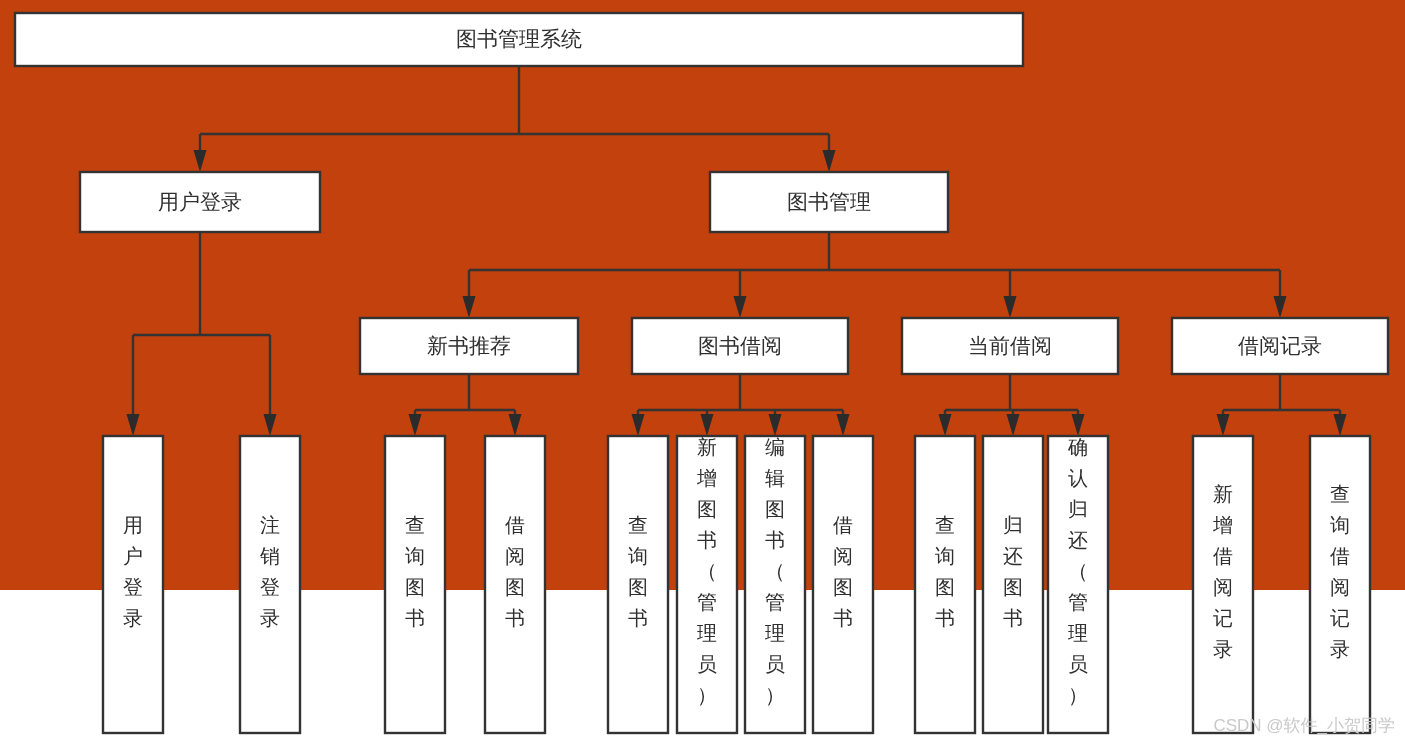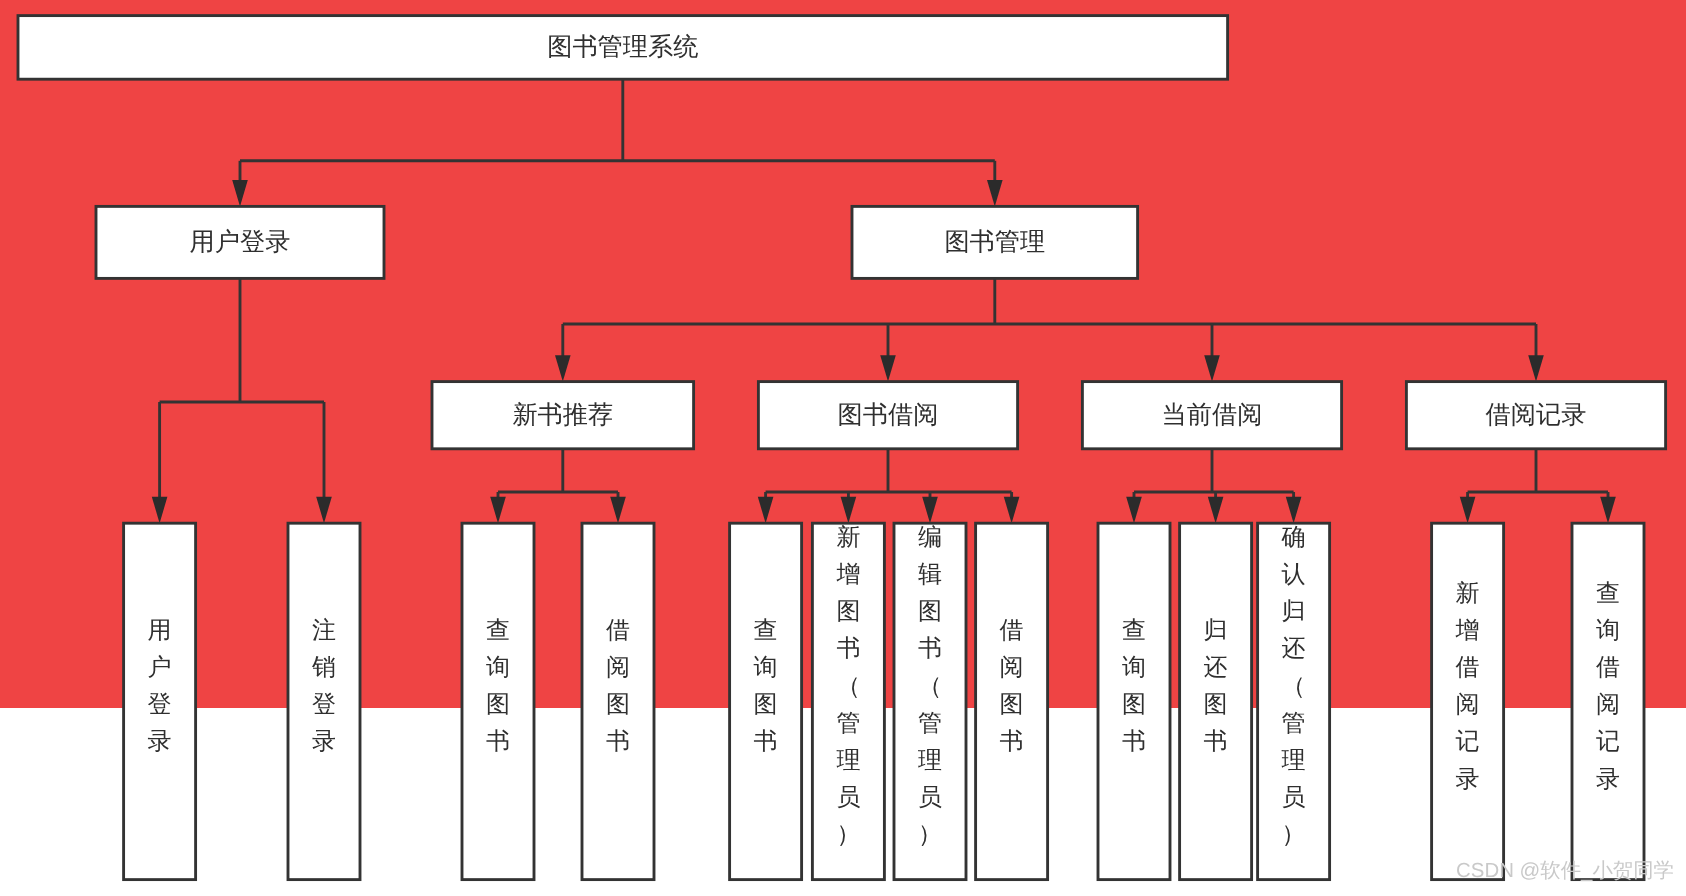--- a/index.html
+++ b/index.html
@@ -11,21 +11,21 @@
   body {
     width: 1405px;
     height: 747px;
     font-family: "Liberation Sans", "DejaVu Sans", sans-serif;
     overflow: hidden;
   }
   #diagram-root {
     position: relative;
     width: 1405px;
     height: 590px;
-    background: #ef4444;
+    background: #c2410c;
   }
   svg.diagram-canvas {
     position: absolute;
     left: 0;
     top: 0;
     width: 1405px;
     height: 747px;
     display: block;
   }
   .node-rect {

